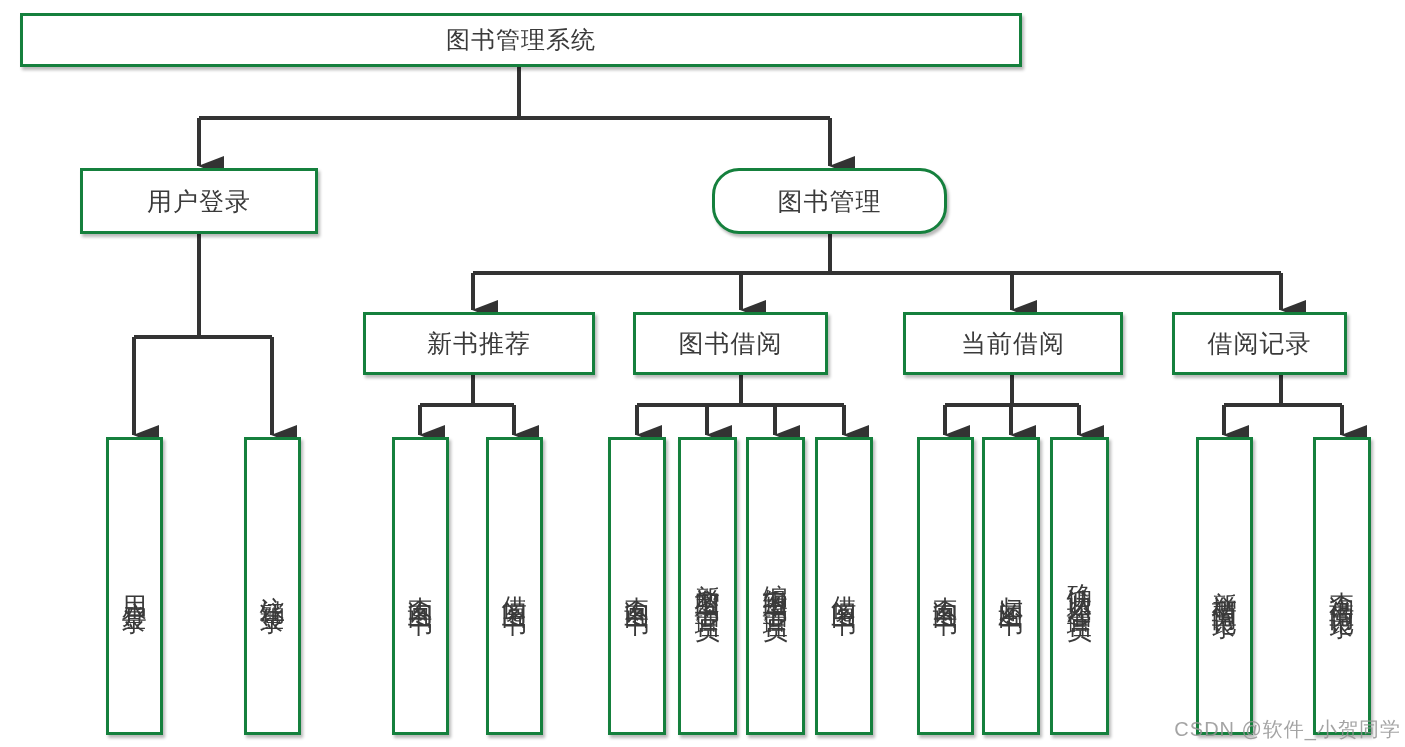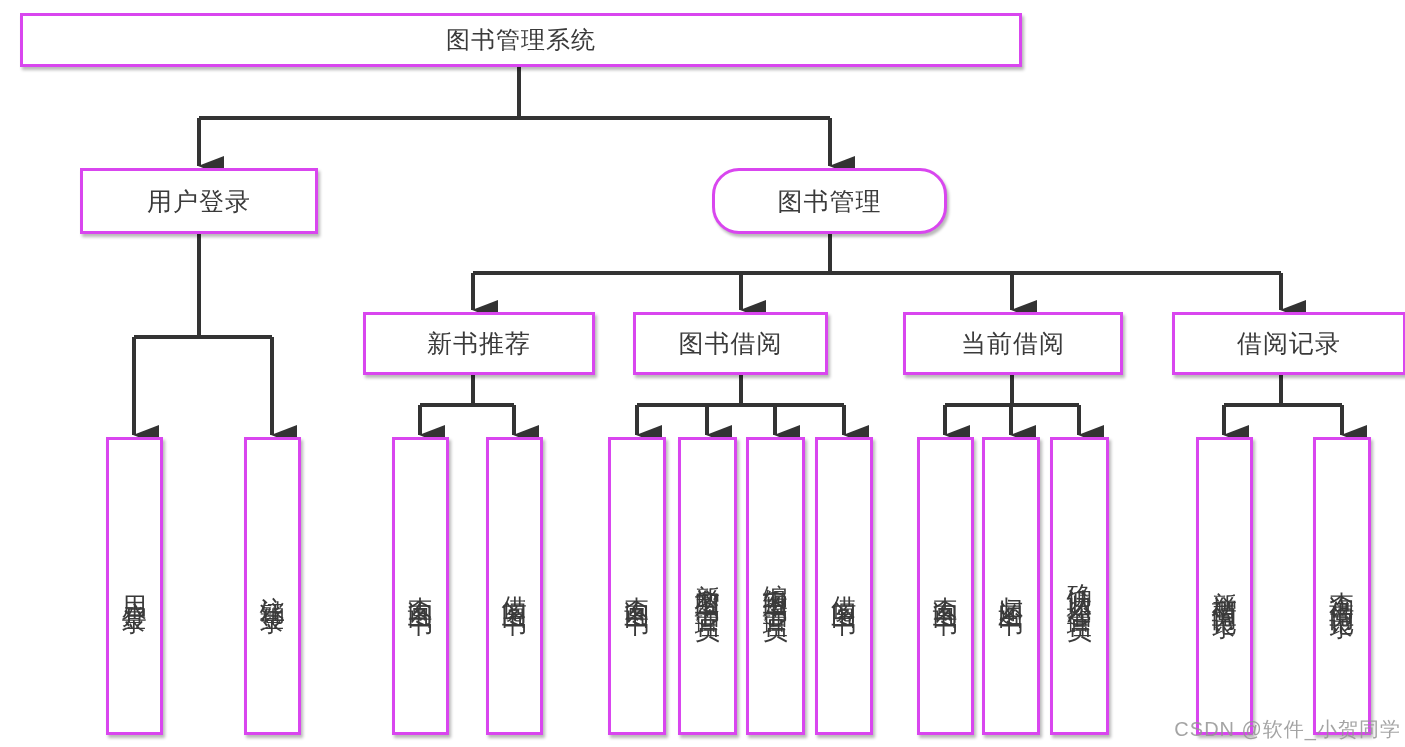--- a/index.html
+++ b/index.html
@@ -18,21 +18,21 @@
   .wires {
     position: absolute;
     left: 0;
     top: 0;
     pointer-events: none;
   }
   .box {
     position: absolute;
     box-sizing: border-box;
     background: #ffffff;
-    border: 3px solid #d946ef;
+    border: 3px solid #15803d;
     box-shadow: 2px 3px 3px rgba(0,0,0,0.28);
     display: flex;
     align-items: center;
     justify-content: center;
     color: #3a3a3a;
   }
   .box.h span {
     font-size: 25px;
     letter-spacing: 1px;
     white-space: nowrap;
@@ -116,21 +116,21 @@
 
   <div class="box h" style="left:363px; top:312px; width:232px; height:63px;">
     <span>新书推荐</span>
   </div>
   <div class="box h" style="left:633px; top:312px; width:195px; height:63px;">
     <span>图书借阅</span>
   </div>
   <div class="box h" style="left:903px; top:312px; width:220px; height:63px;align-items:center;">
     <span>当前借阅</span>
   </div>
-  <div class="box h" style="left:1172px; top:312px; width:234px; height:63px;">
+  <div class="box h" style="left:1172px; top:312px; width:175px; height:63px;">
     <span>借阅记录</span>
   </div>
 
   <div class="box v" style="left:106px; top:437px; width:57px; height:298px;">
     <span>用户登录</span>
   </div>
   <div class="box v" style="left:244px; top:437px; width:57px; height:298px;">
     <span>注销登录</span>
   </div>
 

